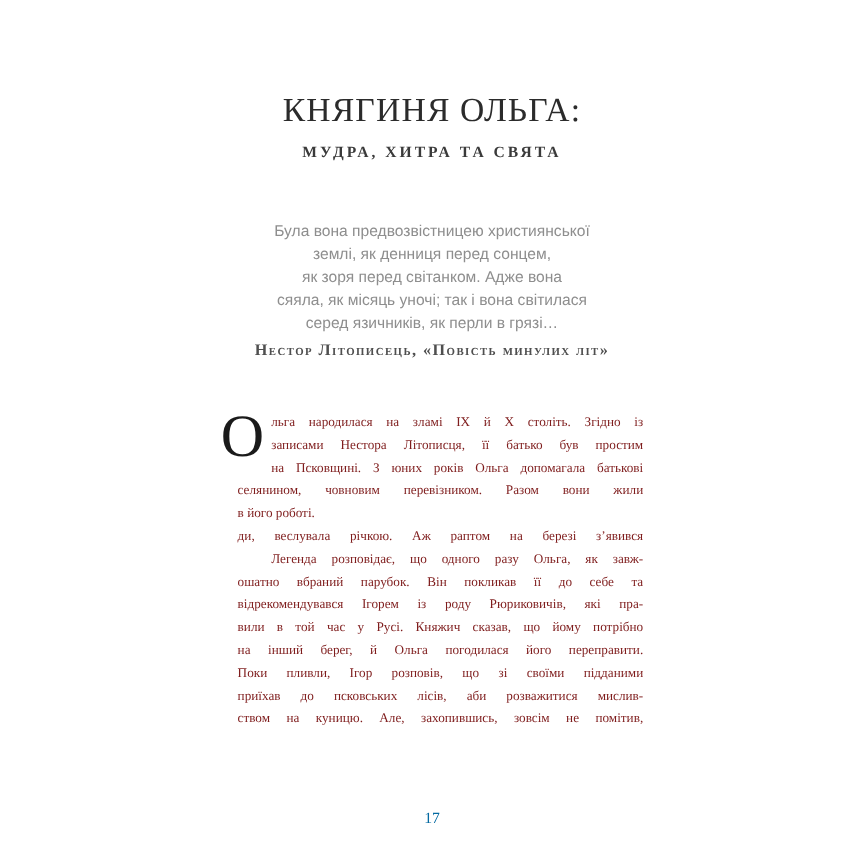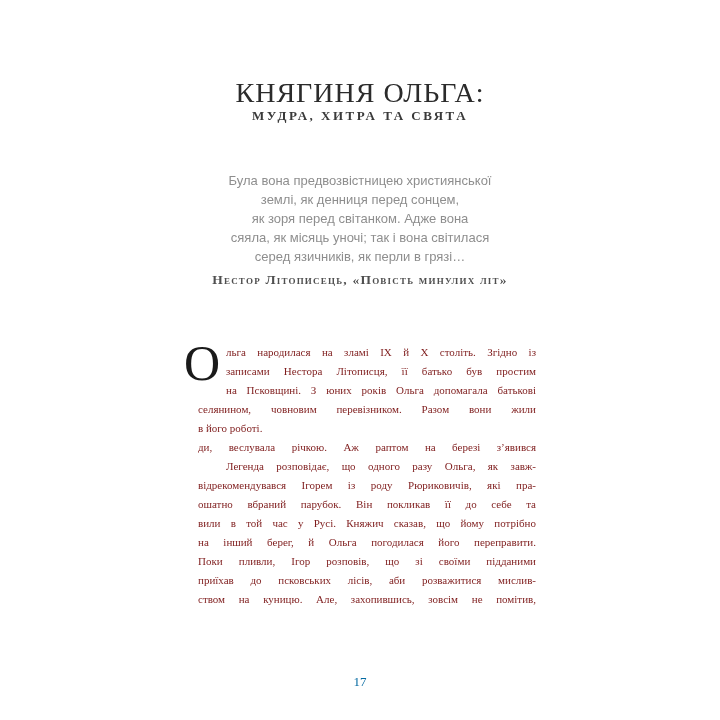--- a/index.html
+++ b/index.html
@@ -27,33 +27,33 @@
   }
   .chapter-title {
     font-family: "Liberation Serif", serif;
     font-size: 28px;
     font-weight: 400;
     letter-spacing: 1px;
     color: #2b2b2b;
     line-height: 30px;
   }
   .chapter-subtitle {
-    margin-top: 0;
+    margin-top: 11px;
     font-family: "Liberation Serif", serif;
     font-size: 13px;
     font-weight: 600;
     letter-spacing: 2.5px;
     color: #3a3a3a;
     line-height: 16px;
   }
 
   
   .epigraph {
     position: absolute;
-    top: 171px;
+    top: 183px;
     left: 184px;
     width: 352px;
     text-align: center;
   }
   .epigraph-line {
     font-family: "Liberation Sans", sans-serif;
     font-size: 13px;
     font-weight: 400;
     color: #8e8e8e;
     line-height: 19px;
@@ -146,22 +146,22 @@
       <div class="bline">льга народилася на зламі IX й X століть. Згідно із</div>
       <div class="bline">записами Нестора Літописця, її батько був простим</div>
       <div class="bline">на Псковщині. З юних років Ольга допомагала батькові</div>
       <div class="bline">селянином, човновим перевізником. Разом вони жили</div>
       <div class="bline end">в його роботі.</div>
     </div>
 
     <div class="para">
       <div class="bline">ди, веслувала річкою. Аж раптом на березі з’явився</div>
       <div class="bline indent">Легенда розповідає, що одного разу Ольга, як завж-</div>
+      <div class="bline">ошатно вбраний парубок. Він покликав її до себе та</div>
       <div class="bline">відрекомендувався Ігорем із роду Рюриковичів, які пра-</div>
-      <div class="bline">ошатно вбраний парубок. Він покликав її до себе та</div>
       <div class="bline">вили в той час у Русі. Княжич сказав, що йому потрібно</div>
       <div class="bline">на інший берег, й Ольга погодилася його переправити.</div>
       <div class="bline">Поки пливли, Ігор розповів, що зі своїми підданими</div>
       <div class="bline">приїхав до псковських лісів, аби розважитися мислив-</div>
       <div class="bline">ством на куницю. Але, захопившись, зовсім не помітив,</div>
 
     </div>
 
   </section>
 

